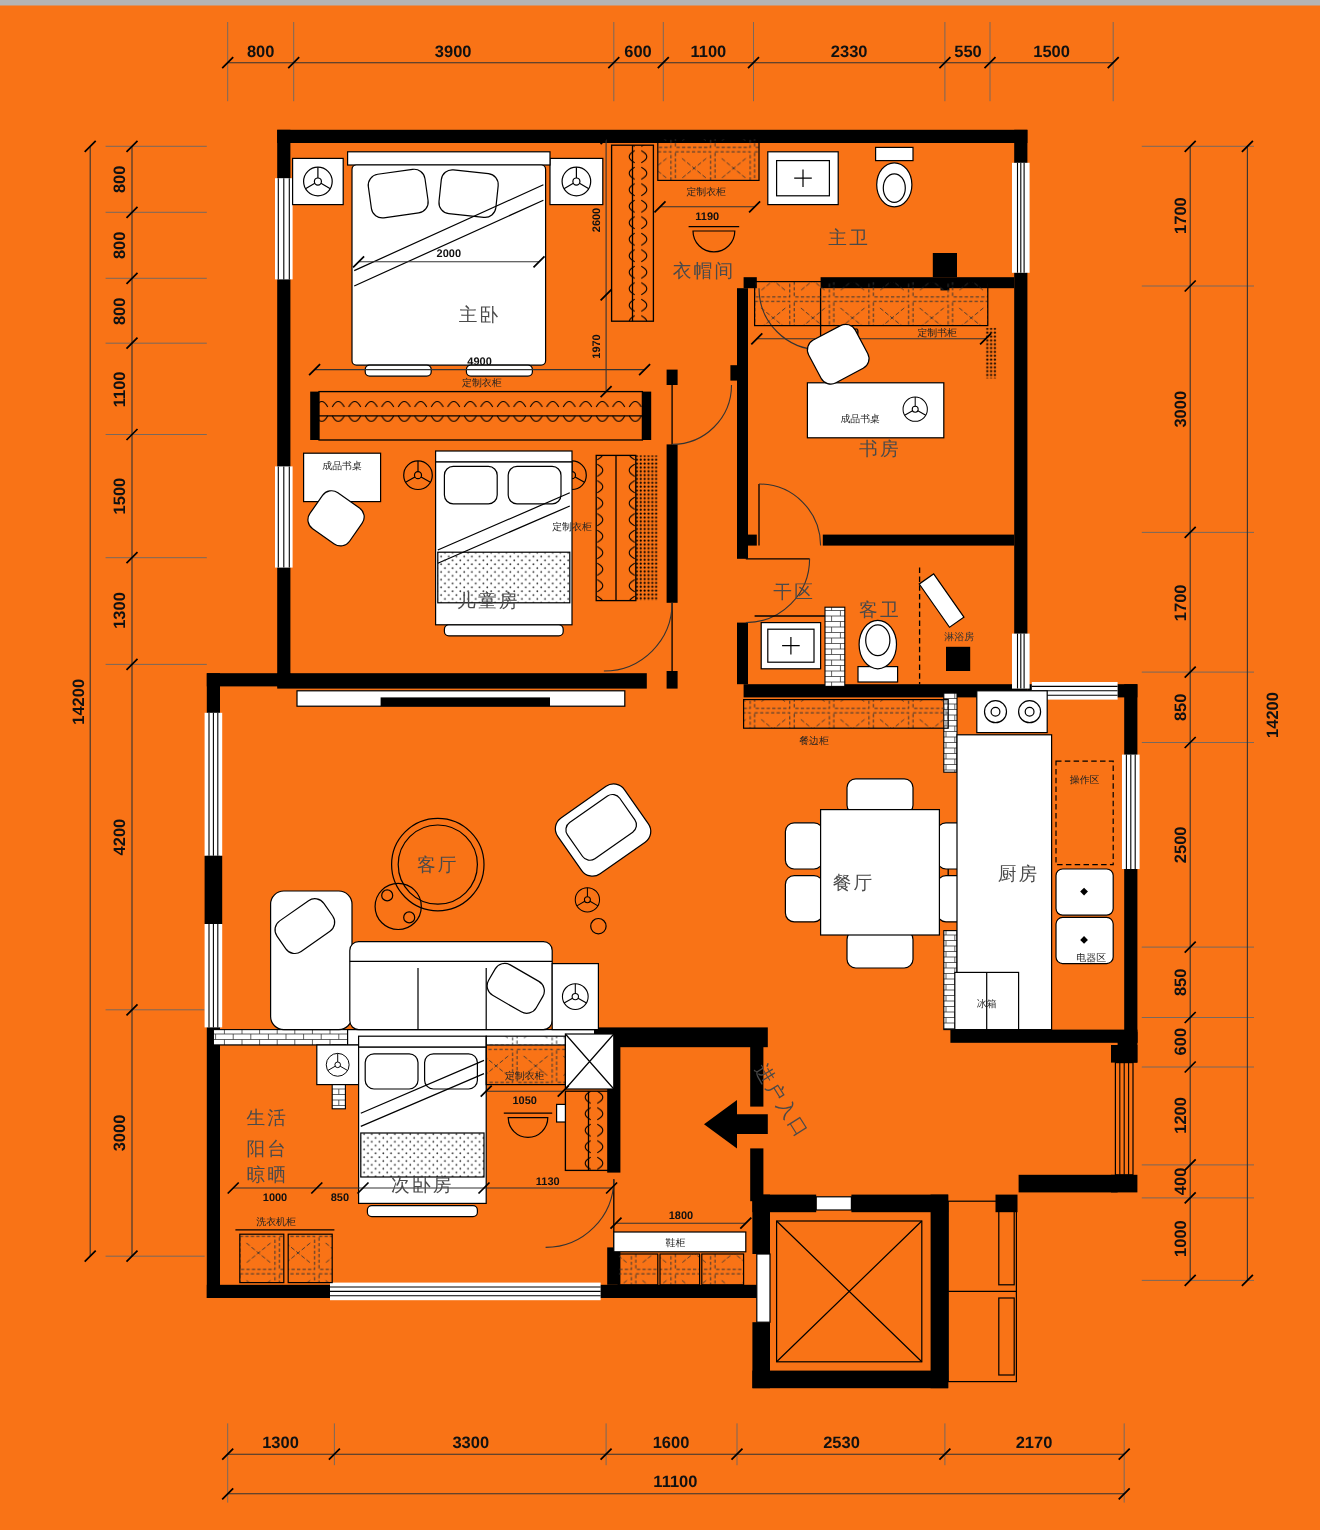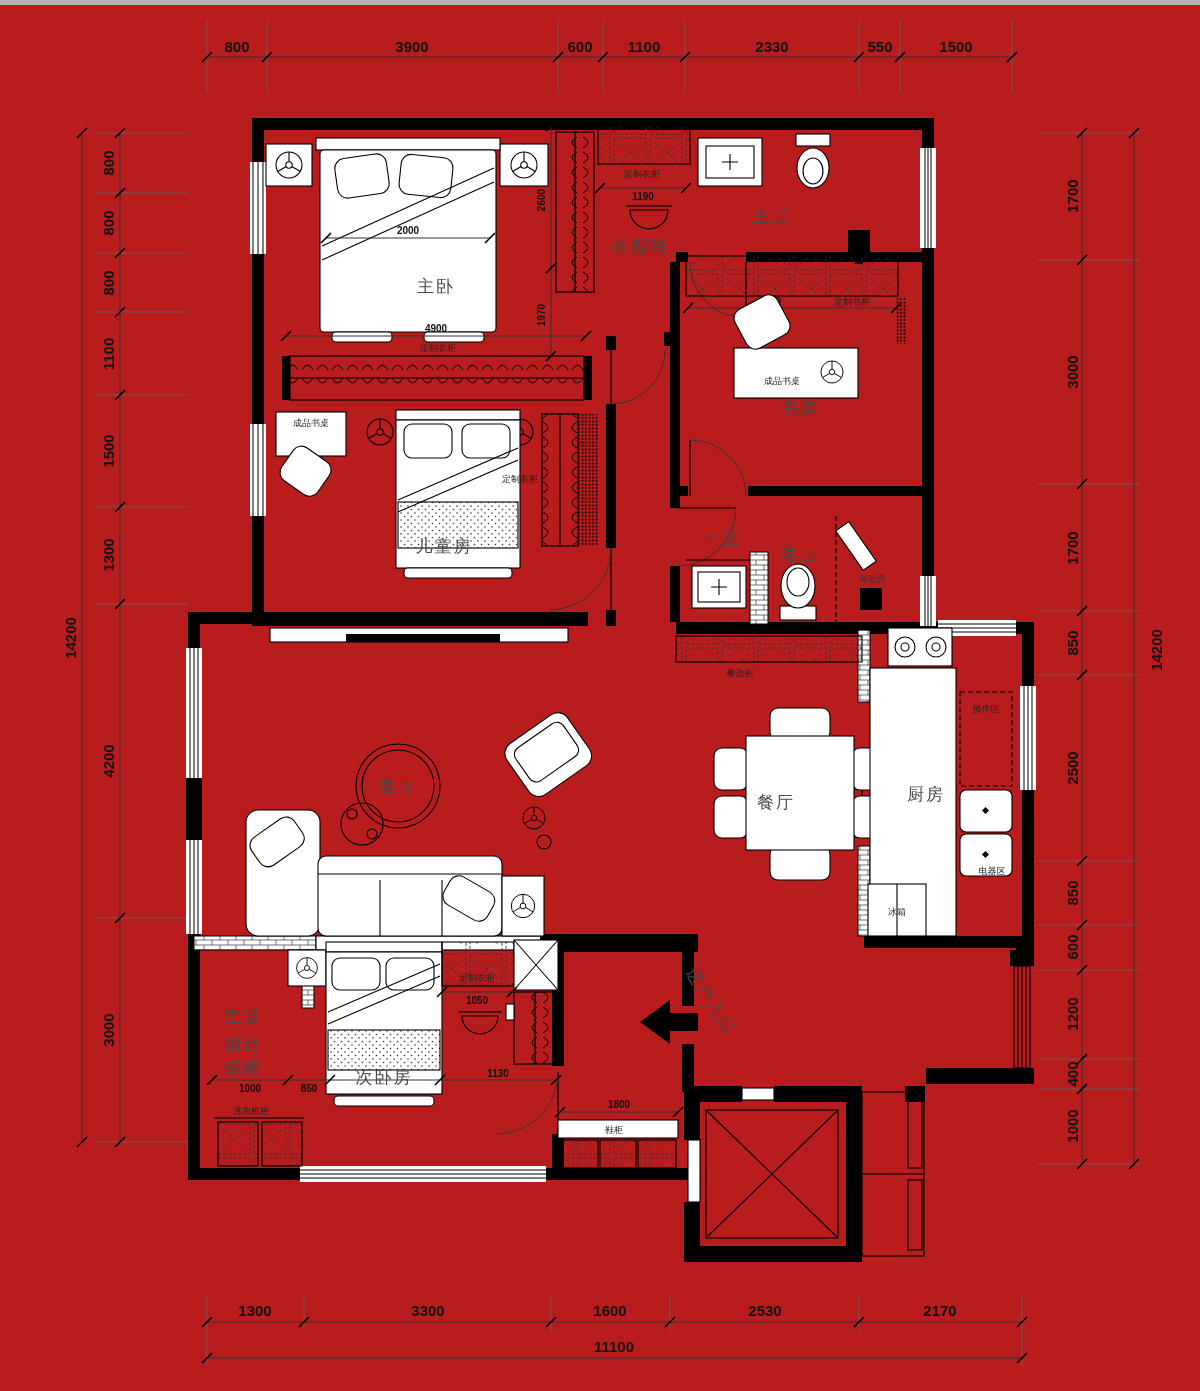--- a/index.html
+++ b/index.html
@@ -1,16 +1,16 @@
 <!DOCTYPE html>
 <html><head>
 <meta charset="utf-8">
 <style>
   html,body{margin:0;padding:0;background:#e8e8e8;}
-  .page{position:relative;width:1200px;height:1391px;background:#b91c1c;margin:0 auto;
+  .page{position:relative;width:1200px;height:1391px;background:#f97316;margin:0 auto;
         font-family:"Liberation Sans", sans-serif;overflow:hidden;}
   svg{position:absolute;left:0;top:0;}
   svg text{text-anchor:middle;}
   .w{fill:#000;stroke:none;}
   .thin{fill:#fff;stroke:#000;stroke-width:1.1;}
   .nofill{fill:none;stroke:#000;stroke-width:1.1;}
   .ln{fill:none;stroke:#000;stroke-width:1.2;}
   .arc{fill:none;stroke:#333;stroke-width:1;}
   .mull{fill:none;stroke:#000;stroke-width:1;}
   .dimln{fill:none;stroke:#333;stroke-width:1;}

